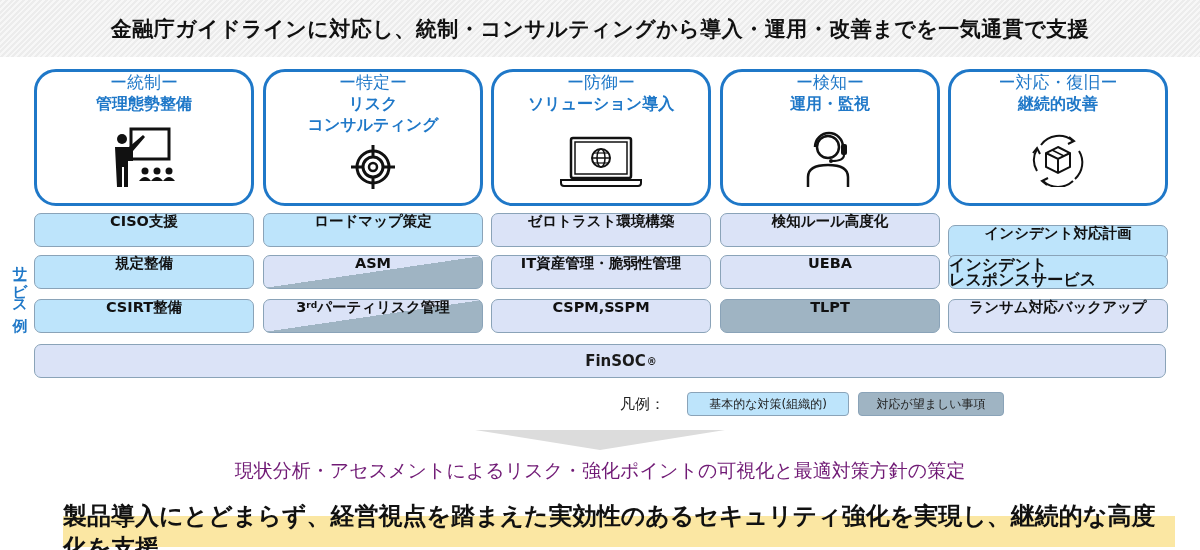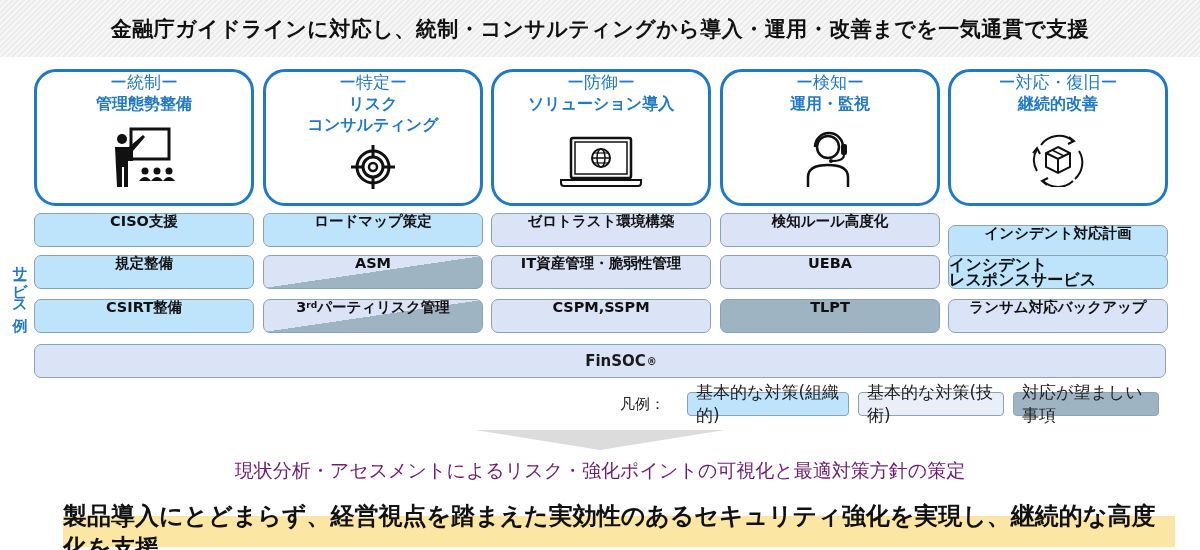--- a/index.html
+++ b/index.html
@@ -62,21 +62,21 @@
   }
   .finsoc .reg { font-size: 10px; margin-left: 1px; }
   .legend {
     position: absolute; top: 391px; left: 620px; height: 26px;
     display: flex; align-items: center;
   }
   .legend-label { font-size: 15px; margin-right: 22px; color: #222; }
   .legend-item {
     height: 24px; border: 1px solid #8aa3b8; border-radius: 4px;
     display: flex; align-items: center; justify-content: center;
-    font-size: 17px; color: #222; margin-right: 9px; padding: 0 8px;
+    font-size: 12px; color: #222; margin-right: 9px; padding: 0 8px;
   }
   .legend-item.org { background: #bde4fb; width: 162px; }
   .legend-item.tech { background: #eaeef9; width: 146px; }
   .legend-item.pref { background: #9fb4c3; width: 146px; }
   .arrow {
     position: absolute; top: 430px; left: 475px; width: 0; height: 0;
     border-left: 125px solid transparent; border-right: 125px solid transparent;
     border-top: 20px solid #dcdcdc;
   }
   .summary {
@@ -240,21 +240,20 @@
   </div>
 
 <div class="finsoc">
   <span>FinSOC</span>
     <span class="reg">®</span>
 </div>
 
 <div class="legend">
   <span class="legend-label">凡例：</span>
   <div class="legend-item org">基本的な対策(組織的)</div>
-  <div class="legend-item tech">基本的な対策(技術)</div>
   <div class="legend-item pref">対応が望ましい事項</div>
 </div>
 
 <div class="arrow"></div>
 
 <div class="summary">
   <div>現状分析・アセスメントによるリスク・強化ポイントの可視化と最適対策方針の策定</div>
 </div>
 
 <div class="highlight">製品導入にとどまらず、経営視点を踏まえた実効性のあるセキュリティ強化を実現し、継続的な高度化を支援</div>

